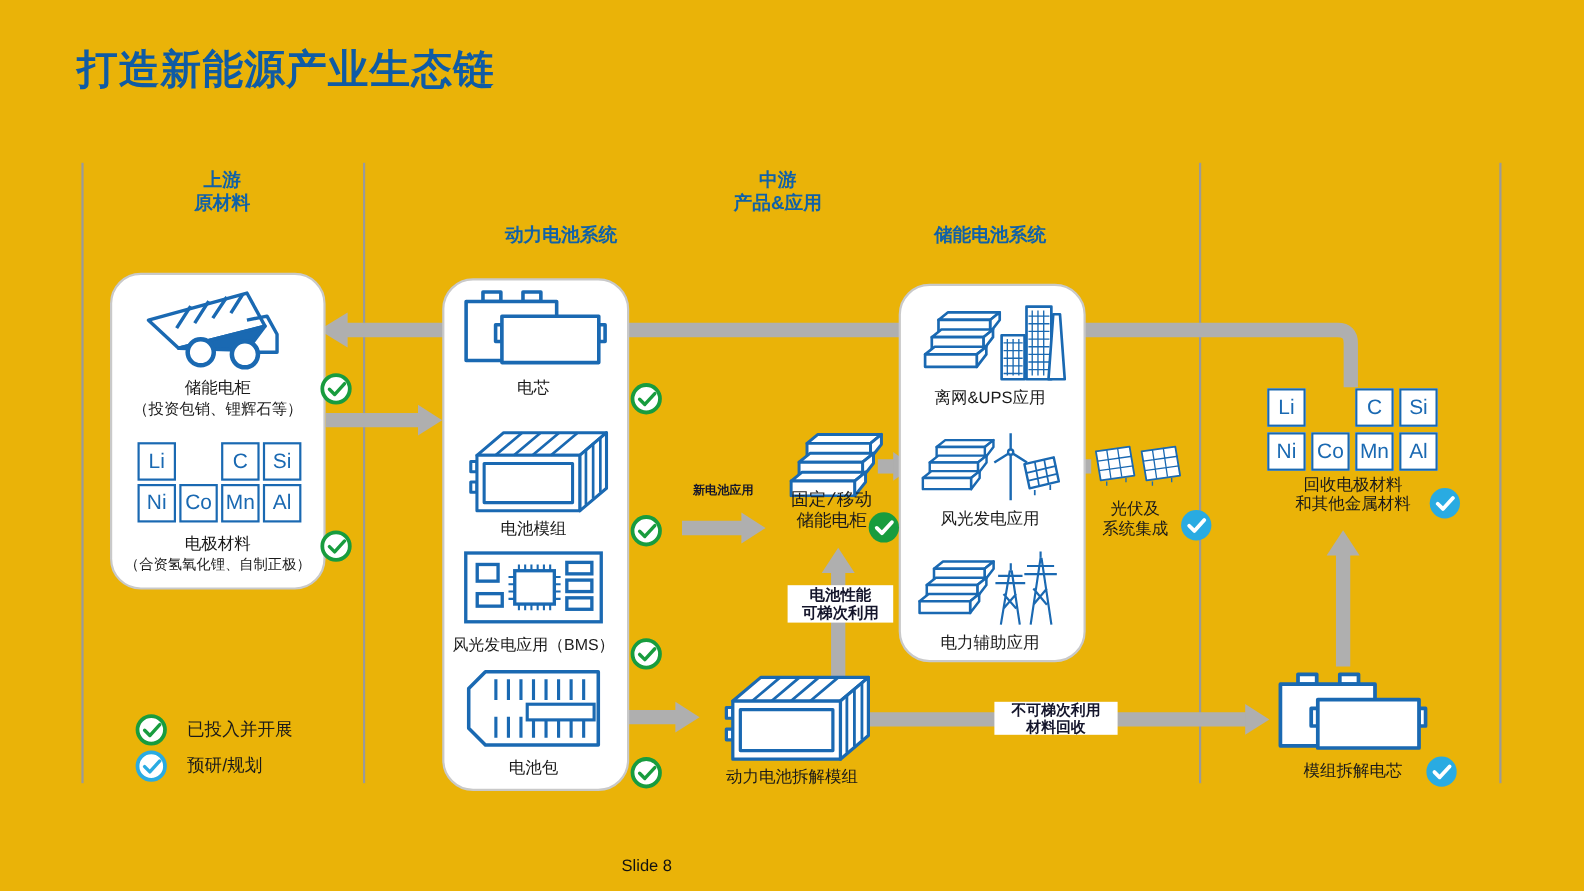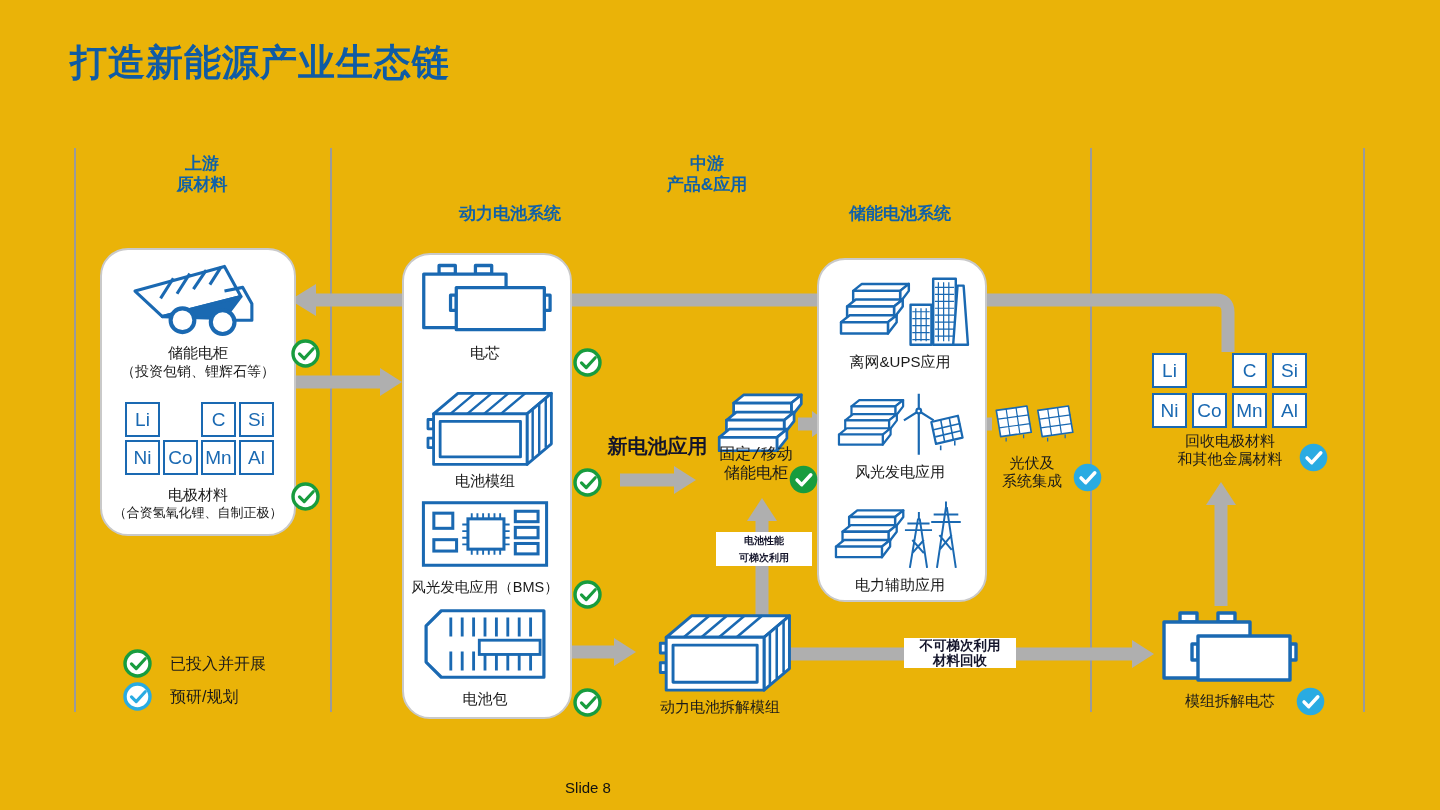--- a/index.html
+++ b/index.html
@@ -2,21 +2,21 @@
 <html><head>
 <meta charset="utf-8">
 <style>
   html,body{margin:0;padding:0;background:#fff;}
   body{font-family:"Liberation Sans",sans-serif;}
   .stage{position:relative;width:1440px;height:810px;background:#eab308;overflow:hidden;}
   .divider{position:absolute;top:148px;height:564px;width:2px;background:#9a9a9a;z-index:0;}
   .hdr{position:absolute;color:#1061a8;font-weight:bold;font-size:17px;line-height:21px;text-align:center;z-index:3;white-space:nowrap;}
   .box{position:absolute;background:#fff;border:2px solid #c9c9c9;border-radius:28px;z-index:2;}
   .lbl{position:absolute;color:#1a1a1a;font-size:15px;line-height:18px;text-align:center;z-index:3;white-space:nowrap;}
-  .blbl{position:absolute;color:#14152b;font-weight:bold;font-size:10px;line-height:17px;text-align:center;z-index:3;white-space:nowrap;}
+  .blbl{position:absolute;color:#14152b;font-weight:bold;font-size:14px;line-height:17px;text-align:center;z-index:3;white-space:nowrap;}
   .wbg{background:#fff;padding:0 3px;}
   .tile{position:absolute;width:35px;height:35px;border:2.5px solid #1a69b2;color:#1a69b2;background:#fff;
         display:flex;align-items:center;justify-content:center;font-size:19px;z-index:3;box-sizing:border-box;}
   .icon{position:absolute;color:#1a69b2;z-index:3;}
   .check{position:absolute;width:31px;height:31px;z-index:4;}
   .check.green{color:#189c3e;}
   .check.cyan{color:#29abe2;}
   svg.arrows{position:absolute;left:0;top:0;z-index:1;}
   .title{position:absolute;left:70px;top:38px;font-size:37px;font-weight:bold;color:#0f5ba4;letter-spacing:1px;z-index:3;}
   .slideno{position:absolute;left:0;top:779px;width:1176px;text-align:center;font-size:15px;color:#111;z-index:3;}
@@ -260,21 +260,21 @@
   <svg class="check green" style="left:572px;top:467px;">
       <use href="#i-check-ring"></use>
     </svg>
   <svg class="check green" style="left:572px;top:579px;">
       <use href="#i-check-ring"></use>
     </svg>
   <svg class="check green" style="left:572px;top:687px;">
       <use href="#i-check-ring"></use>
     </svg>
 
-  <div class="blbl" style="left:605px;top:438px;width:105px;font-size:20px;">新电池应用</div>
+  <div class="blbl" style="left:605px;top:438px;width:105px;font-size:11px;">新电池应用</div>
 
   <svg class="icon" style="left:712px;top:392px;width:92px;height:60px;">
       <use href="#i-cabinet"></use>
     </svg>
   <div class="lbl" style="left:656px;top:446px;width:200px;font-size:16px;line-height:19px;font-family:Liberation Mono, monospace;">
     <div>固定/移动</div>
     <div>储能电柜</div>
   </div>
   <svg class="check green" style="left:788px;top:464px;">
       <use href="#i-check-fill"></use>

